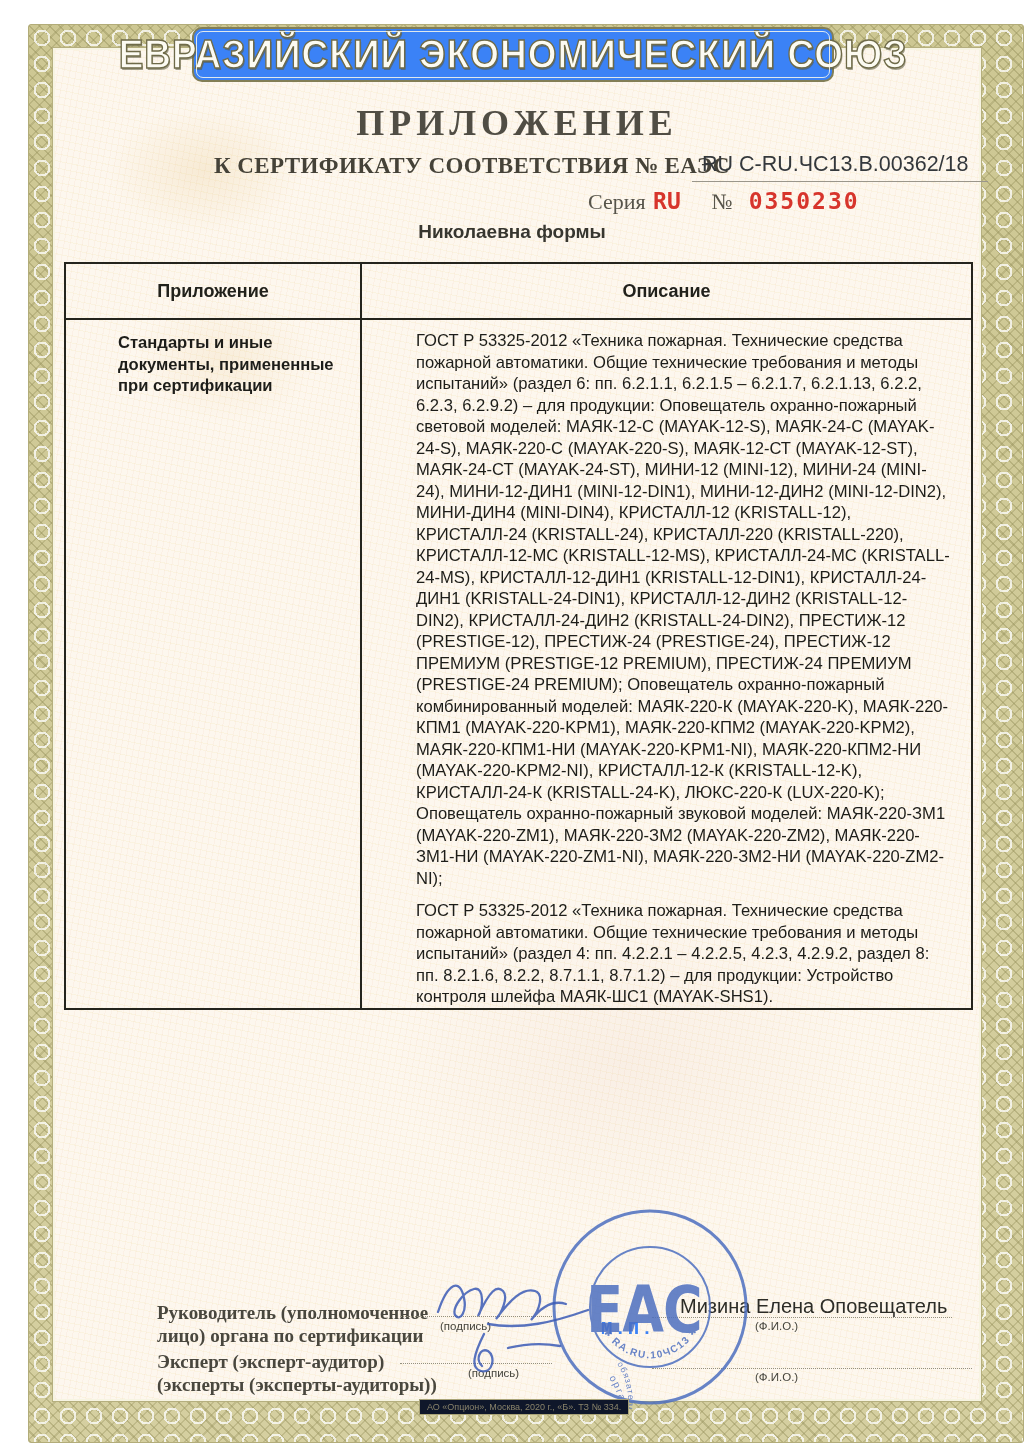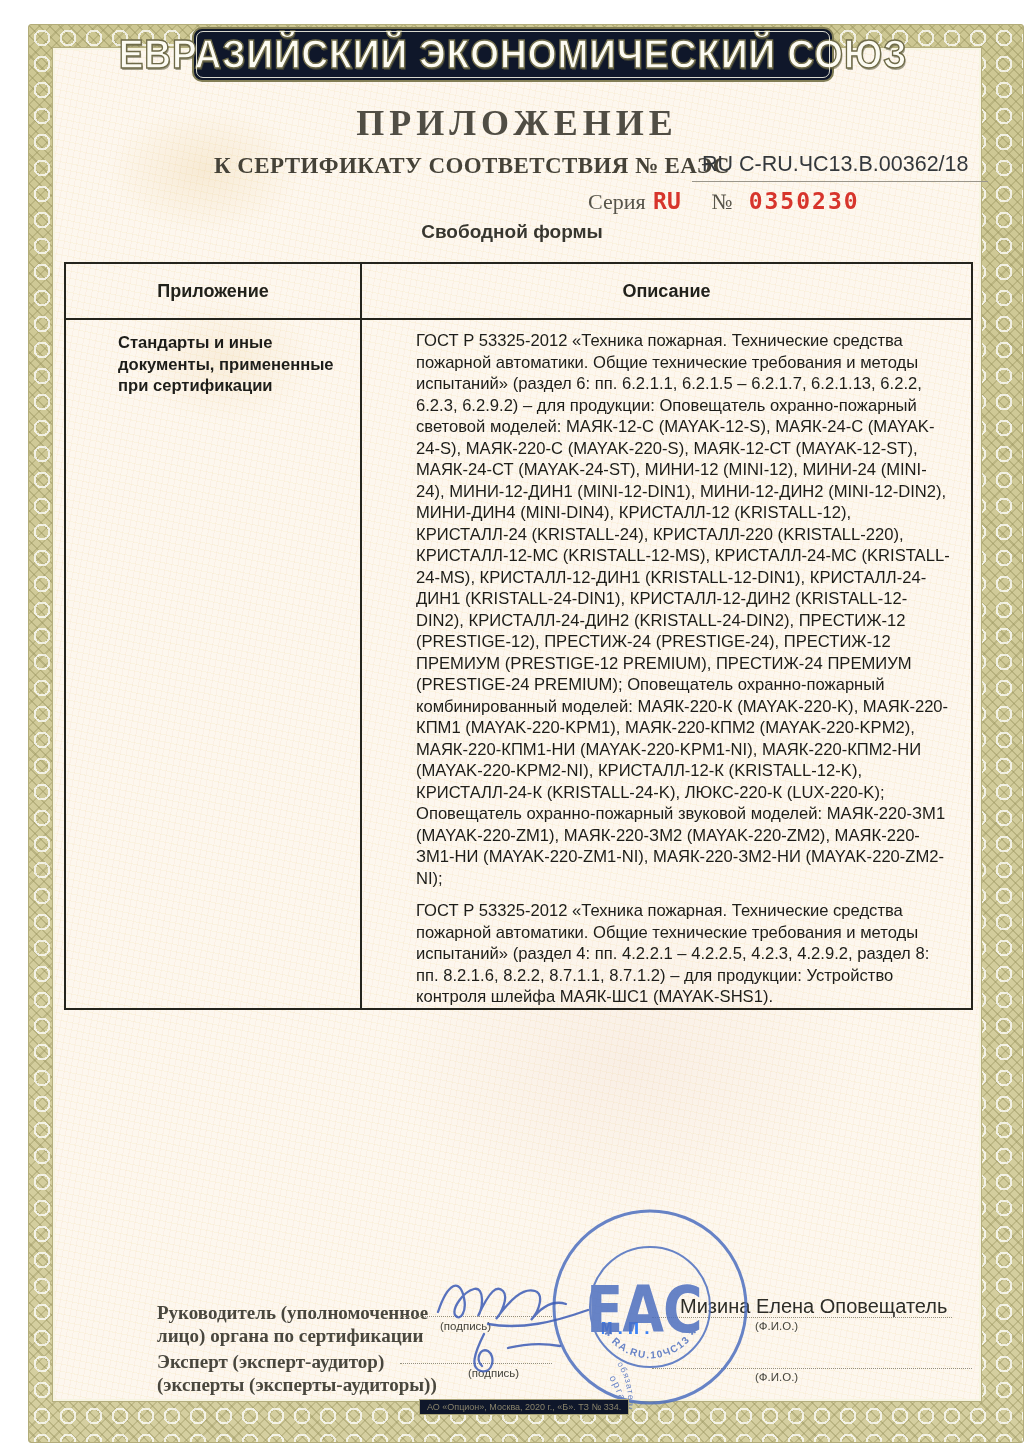--- a/index.html
+++ b/index.html
@@ -23,21 +23,21 @@
     background-image:
       radial-gradient(140px 90px at 150px 120px, rgba(224,185,110,.20), transparent 70%),
       radial-gradient(130px 90px at 170px 310px, rgba(224,185,110,.15), transparent 70%),
       radial-gradient(340px 230px at 62% 75%, rgba(214,168,148,.10), transparent 70%),
       repeating-linear-gradient(100deg, rgba(240,195,170,.13) 0 1px, transparent 1px 6px),
       repeating-linear-gradient(12deg, rgba(233,214,126,.13) 0 1px, transparent 1px 7px);
     box-shadow:0 0 0 2px #f7f4e2, 0 0 0 3px #b5af7e;}
 
   
   .banner{position:absolute;left:192px;top:27px;width:638px;height:51px;z-index:3;
-    background:#0f172a;border:2px solid #827e56;border-radius:10px;
+    background:#3b82f6;border:2px solid #827e56;border-radius:10px;
     display:flex;align-items:center;justify-content:center;}
   .banner::after{content:"";position:absolute;inset:2px;border:1px solid rgba(252,250,235,.85);border-radius:7px;}
   .banner-text{font-family:"Liberation Sans",sans-serif;font-weight:bold;font-size:37px;
     letter-spacing:1px;color:#fcfbf2;-webkit-text-stroke:1.3px #6e6a48;
     text-shadow:1px 1px 0 rgba(90,88,60,.55);transform:scaleY(1.12);white-space:nowrap;}
 
   
   .title{position:absolute;left:60px;right:50px;top:102px;z-index:3;text-align:center;
     font-family:"Liberation Serif",serif;font-weight:bold;font-size:36px;letter-spacing:5px;color:#504d44;}
   .subtitle{position:absolute;left:214px;top:153px;z-index:3;
@@ -106,21 +106,21 @@
   <div class="cert-number">RU C-RU.ЧС13.В.00362/18</div>
   <div class="cert-underline"></div>
 
   <div class="series-row">
     <span class="series-label">Серия</span>
     <span class="series-value">RU</span>
     <span class="number-sign">№</span>
     <span class="form-number">0350230</span>
   </div>
 
-  <div class="form-type">Свободной формы</div>
+  <div class="form-type">Николаевна формы</div>
 
   <div class="cert-table">
     <div class="tr">
       <div class="th col-divider">Приложение</div>
       <div class="th">Описание</div>
     </div>
     <div class="tr">
       <div class="td td-appendix col-divider">Стандарты и иные документы, примененные при сертификации</div>
       <div class="td td-desc">
         <p>ГОСТ Р 53325-2012 «Техника пожарная. Технические средства пожарной автоматики. Общие технические требования и методы испытаний» (раздел 6: пп. 6.2.1.1, 6.2.1.5 – 6.2.1.7, 6.2.1.13, 6.2.2, 6.2.3, 6.2.9.2) – для продукции: Оповещатель охранно-пожарный световой моделей: МАЯК-12-С (MAYAK-12-S), МАЯК-24-С (MAYAK-24-S), МАЯК-220-С (MAYAK-220-S), МАЯК-12-СТ (MAYAK-12-ST), МАЯК-24-СТ (MAYAK-24-ST), МИНИ-12 (MINI-12), МИНИ-24 (MINI-24), МИНИ-12-ДИН1 (MINI-12-DIN1), МИНИ-12-ДИН2 (MINI-12-DIN2), МИНИ-ДИН4 (MINI-DIN4), КРИСТАЛЛ-12 (KRISTALL-12), КРИСТАЛЛ-24 (KRISTALL-24), КРИСТАЛЛ-220 (KRISTALL-220), КРИСТАЛЛ-12-МС (KRISTALL-12-MS), КРИСТАЛЛ-24-МС (KRISTALL-24-MS), КРИСТАЛЛ-12-ДИН1 (KRISTALL-12-DIN1), КРИСТАЛЛ-24-ДИН1 (KRISTALL-24-DIN1), КРИСТАЛЛ-12-ДИН2 (KRISTALL-12-DIN2), КРИСТАЛЛ-24-ДИН2 (KRISTALL-24-DIN2), ПРЕСТИЖ-12 (PRESTIGE-12), ПРЕСТИЖ-24 (PRESTIGE-24), ПРЕСТИЖ-12 ПРЕМИУМ (PRESTIGE-12 PREMIUM), ПРЕСТИЖ-24 ПРЕМИУМ (PRESTIGE-24 PREMIUM); Оповещатель охранно-пожарный комбинированный моделей: МАЯК-220-К (MAYAK-220-K), МАЯК-220-КПМ1 (MAYAK-220-KPM1), МАЯК-220-КПМ2 (MAYAK-220-KPM2), МАЯК-220-КПМ1-НИ (MAYAK-220-KPM1-NI), МАЯК-220-КПМ2-НИ (MAYAK-220-KPM2-NI), КРИСТАЛЛ-12-К (KRISTALL-12-K), КРИСТАЛЛ-24-К (KRISTALL-24-K), ЛЮКС-220-К (LUX-220-K); Оповещатель охранно-пожарный звуковой моделей: МАЯК-220-ЗМ1 (MAYAK-220-ZM1), МАЯК-220-ЗМ2 (MAYAK-220-ZM2), МАЯК-220-ЗМ1-НИ (MAYAK-220-ZM1-NI), МАЯК-220-ЗМ2-НИ (MAYAK-220-ZM2-NI);</p>

